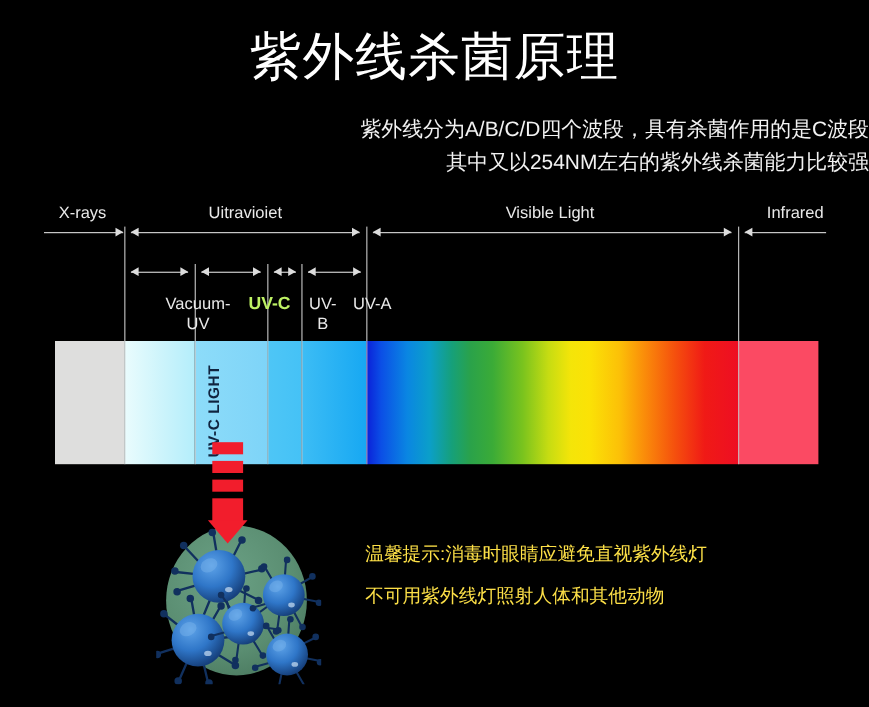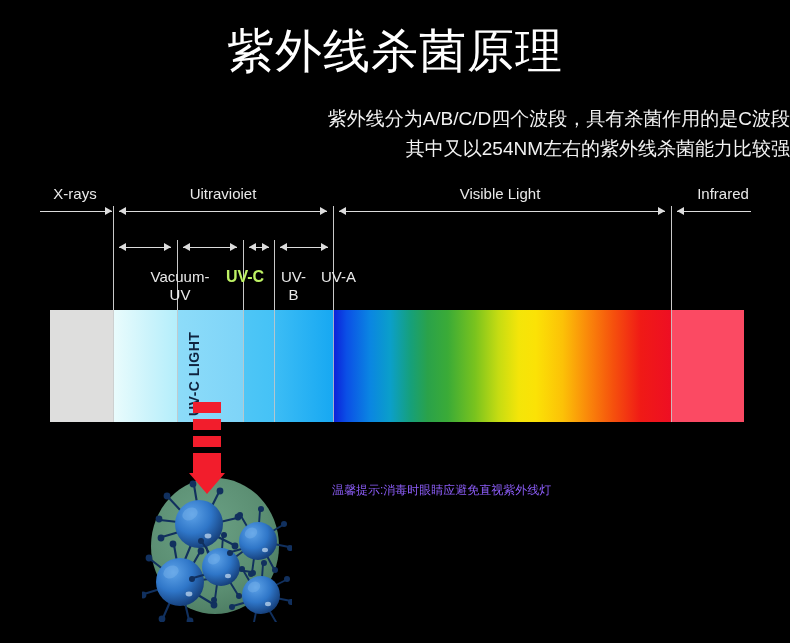--- a/index.html
+++ b/index.html
@@ -216,25 +216,25 @@
     top: 470px;
     width: 150px;
     height: 152px;
     z-index: 4;
   }
 
   
   #warning-text {
     position: absolute;
     left: 332px;
-    top: 471px;
+    top: 485px;
     width: 420px;
-    font-size: 12px;
+    font-size: 17px;
     line-height: 38px;
-    color: #8b5cf6;
+    color: #fde047;
   }
   .warning-line { display: block; }
 </style>
 </head>
 <body>
 
 <div id="page-title">紫外线杀菌原理</div>
 
 <div id="subtitle">
   <span class="subtitle-line">紫外线分为A/B/C/D四个波段，具有杀菌作用的是C波段</span>
@@ -466,13 +466,14 @@
       </g>
       <circle cx="119" cy="125" r="19" fill="url(#virGrad)"></circle>
       <ellipse cx="112" cy="117" rx="6.5" ry="5" fill="#79b4ec" opacity="0.45" transform="rotate(-28 112 117)"></ellipse>
       <ellipse cx="126" cy="134" rx="3" ry="2.2" fill="#d7e9fb" opacity="0.65"></ellipse>
     </g>
   </svg>
 </div>
 
 <div id="warning-text">
   <span class="warning-line">温馨提示:消毒时眼睛应避免直视紫外线灯</span>
+  <span class="warning-line">不可用紫外线灯照射人体和其他动物</span>
 </div>
 
 </body></html>

